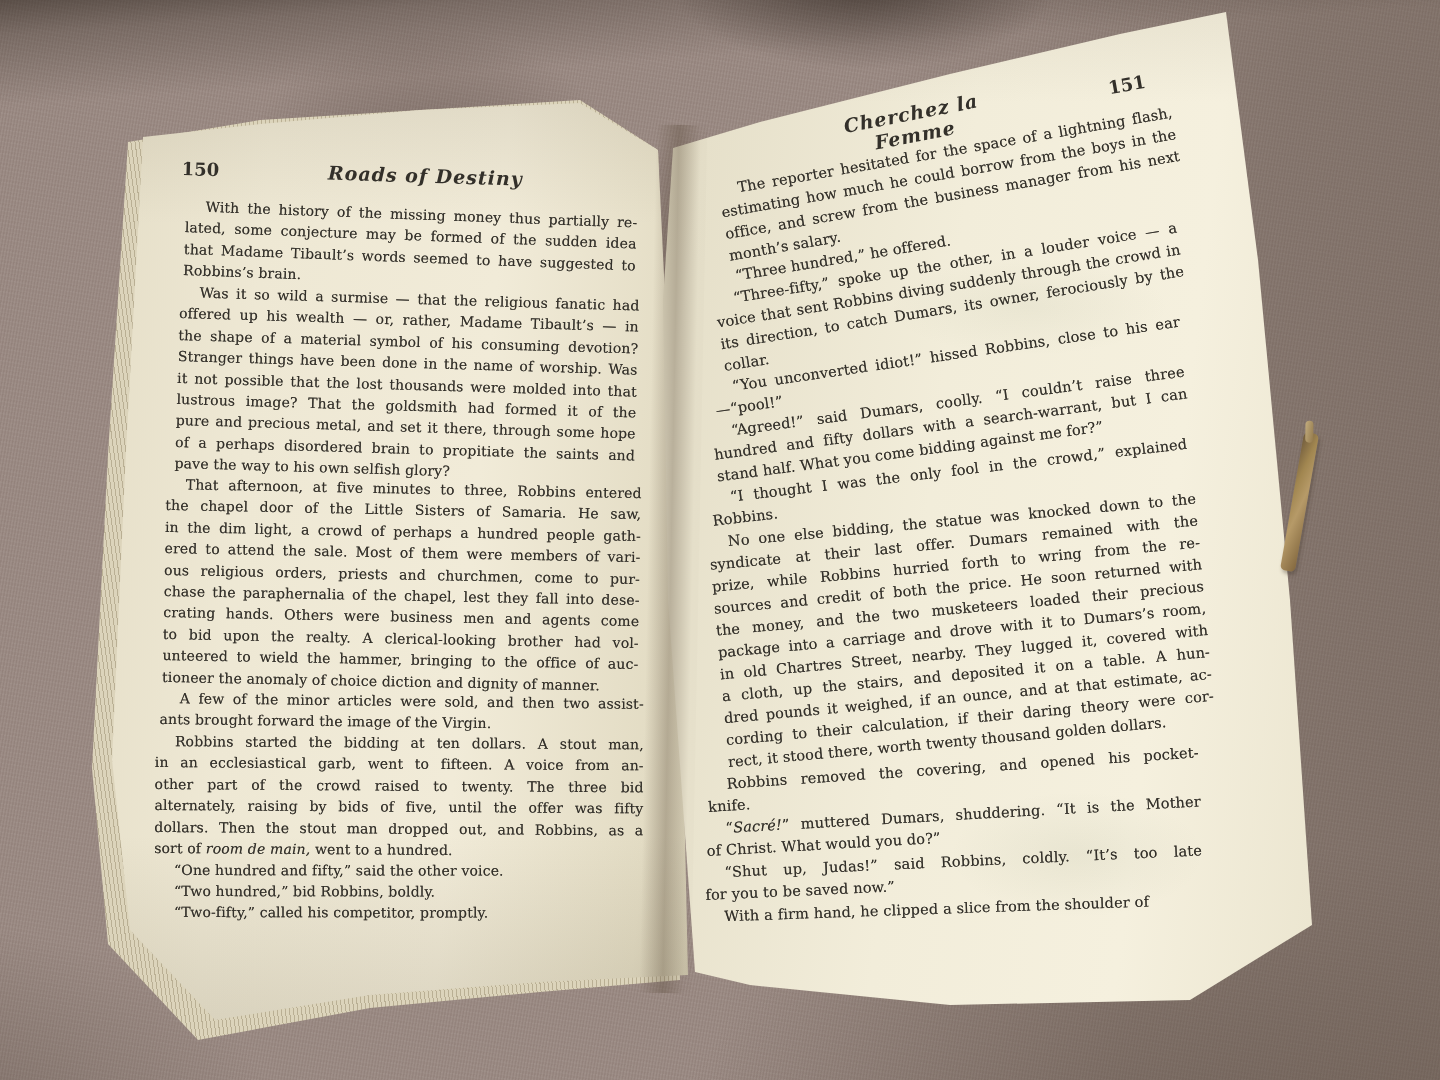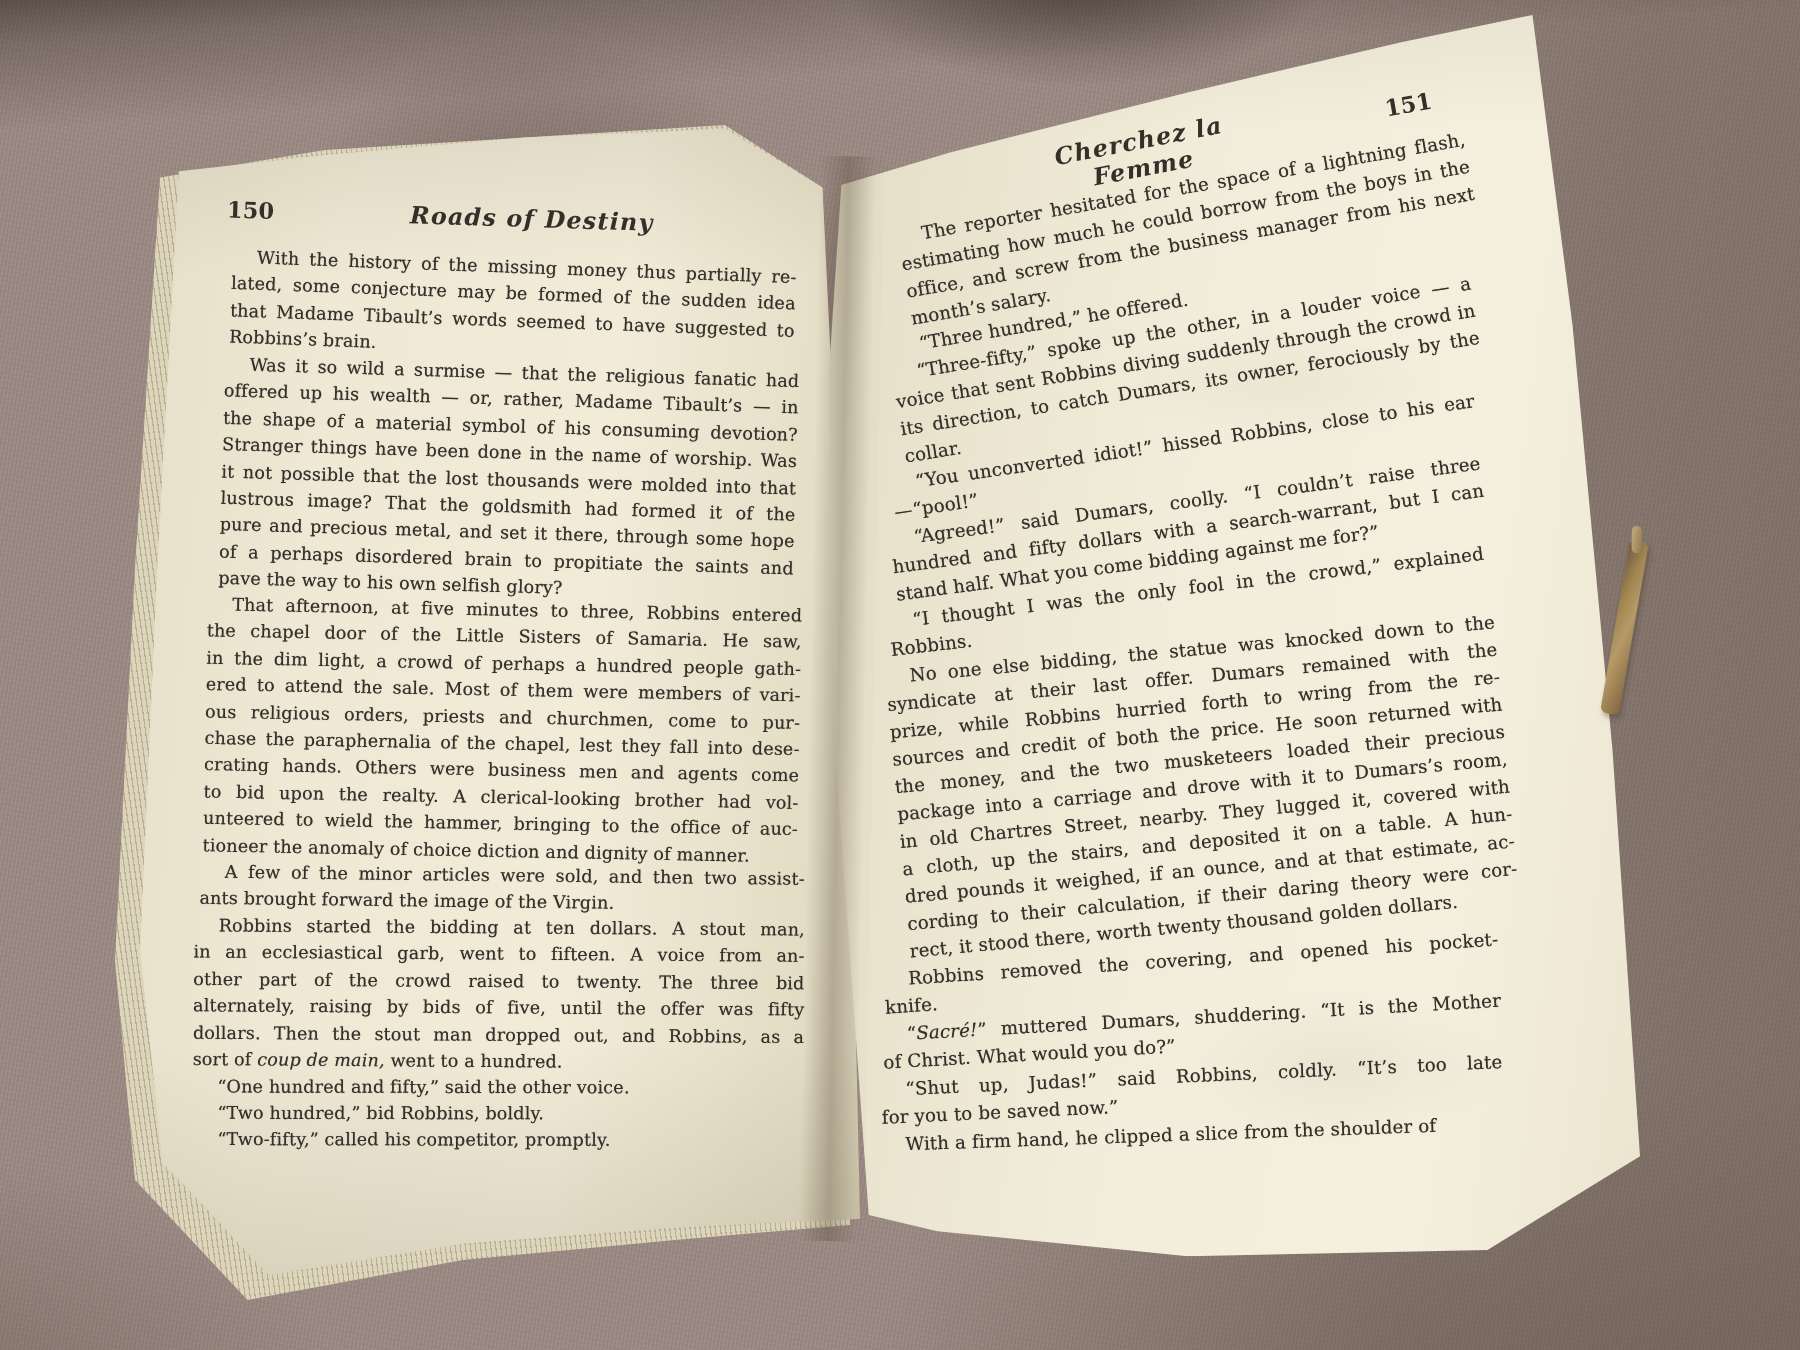--- a/index.html
+++ b/index.html
@@ -135,21 +135,21 @@
       <div class="para lp3">
           <div class="tline">A few of the minor articles were sold, and then two assist-</div>
           <div class="tline">ants brought forward the image of the Virgin.</div>
         </div>
       <div class="para lp4">
           <div class="tline">Robbins started the bidding at ten dollars.  A stout man,</div>
           <div class="tline">in an ecclesiastical garb, went to fifteen.  A voice from an-</div>
           <div class="tline">other part of the crowd raised to twenty.  The three bid</div>
           <div class="tline">alternately, raising by bids of five, until the offer was fifty</div>
           <div class="tline">dollars.  Then the stout man dropped out, and Robbins, as a</div>
-          <div class="tline">sort of <em>coup de main,</em> went to a hundred.</div>
+          <div class="tline">sort of <em>room de main,</em> went to a hundred.</div>
         </div>
       <div class="para lp5">
           <div class="tline">“One hundred and fifty,” said the other voice.</div>
         </div>
       <div class="para lp6">
           <div class="tline">“Two hundred,” bid Robbins, boldly.</div>
         </div>
       <div class="para lp7">
           <div class="tline">“Two-fifty,” called his competitor, promptly.</div>
         </div>

